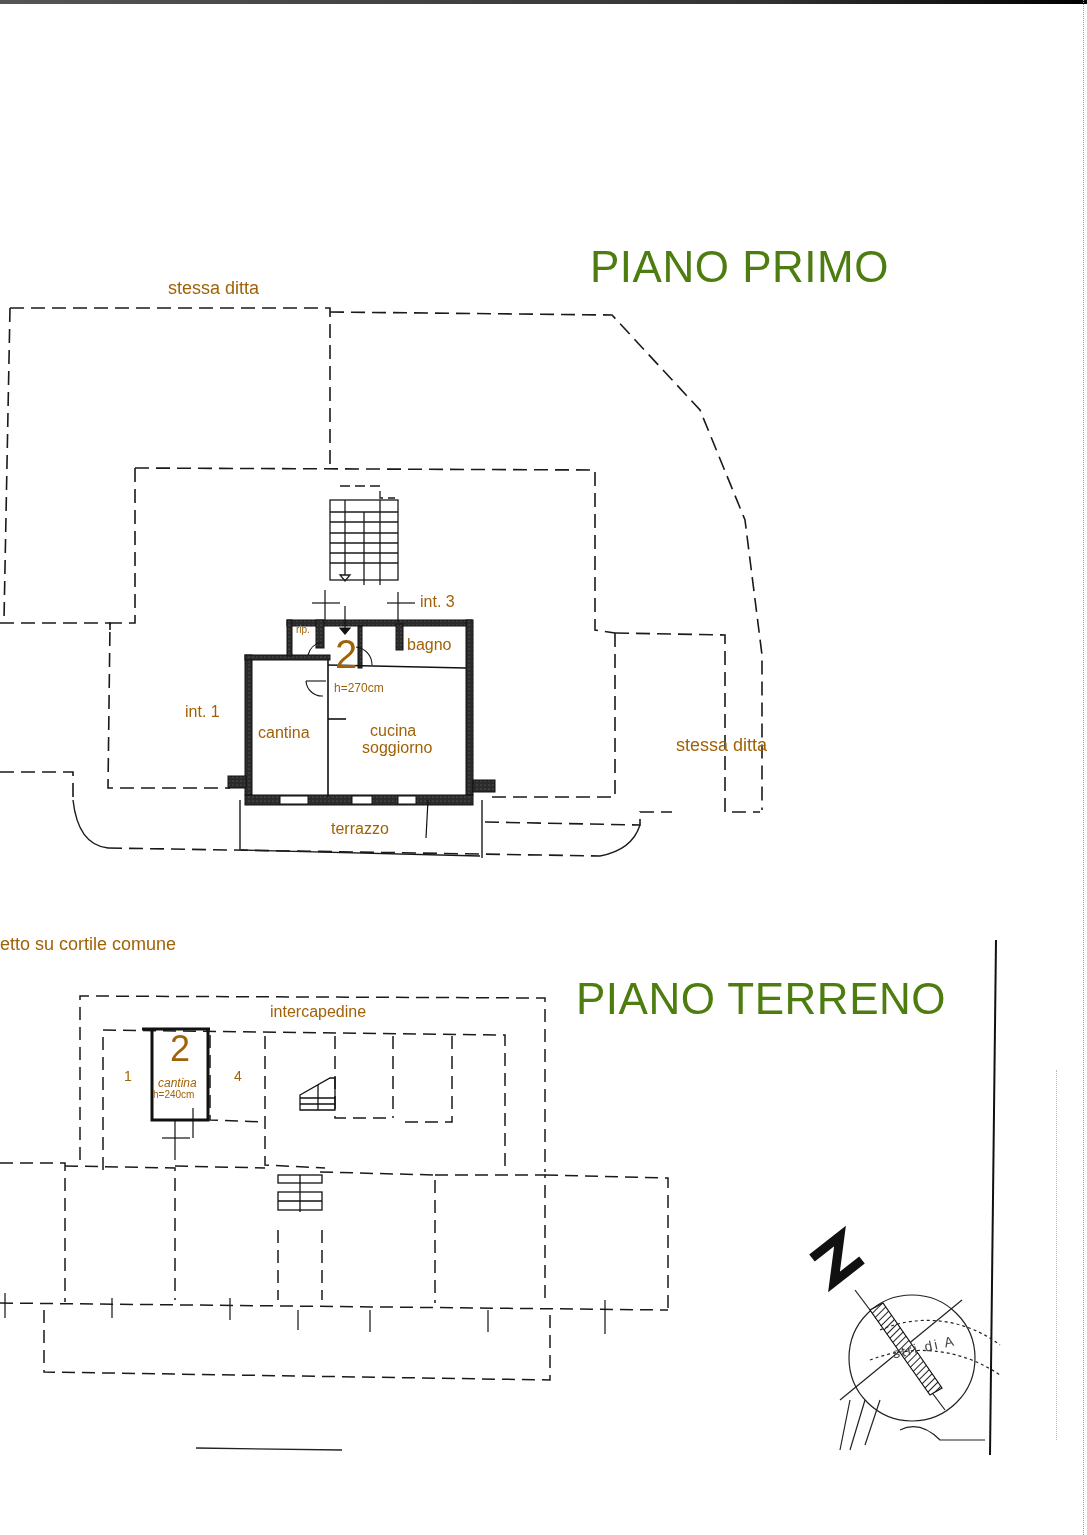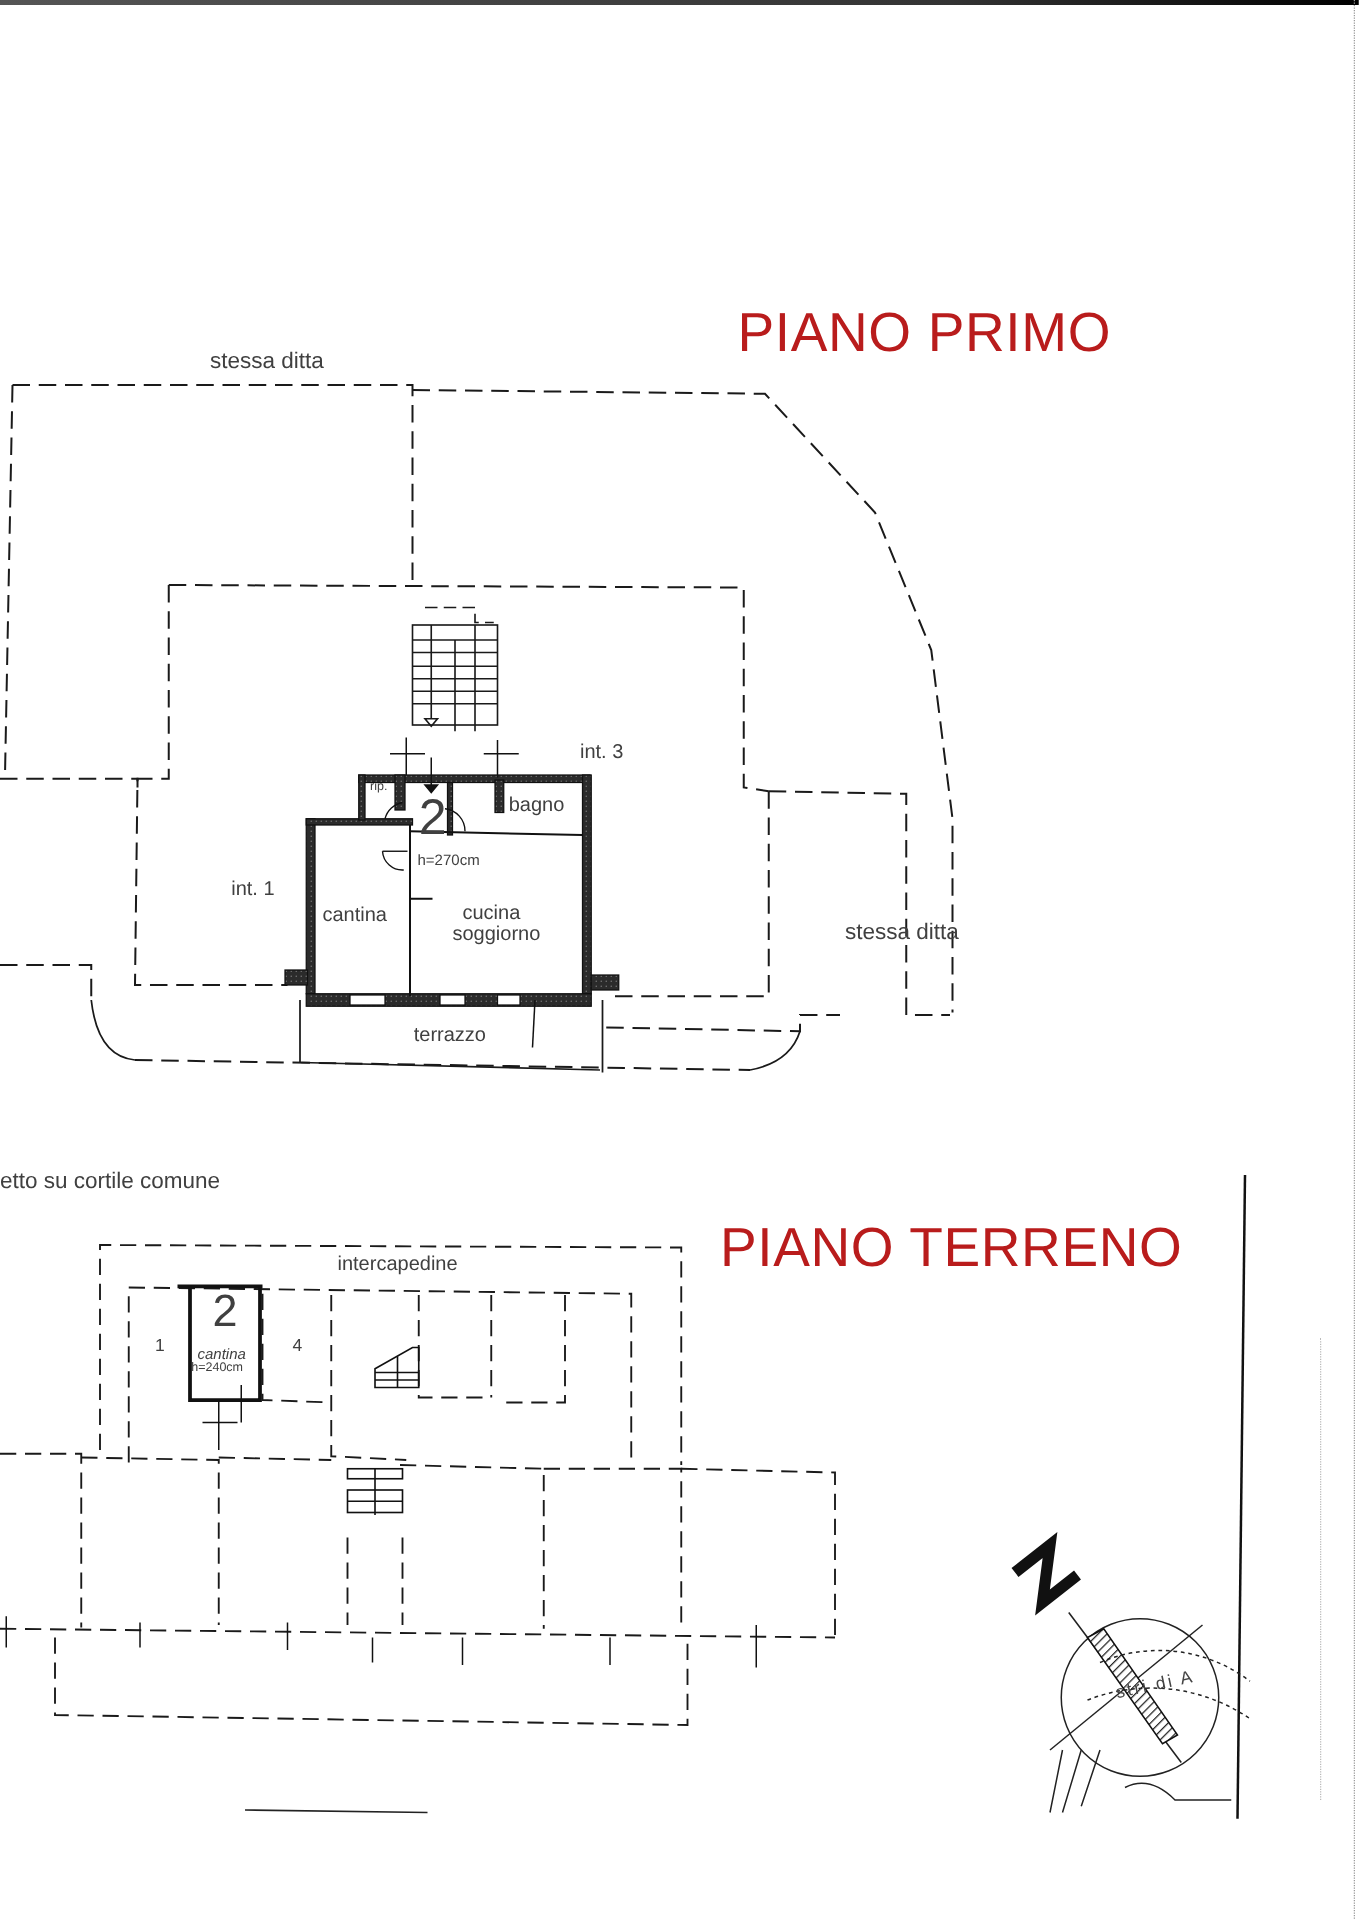--- a/index.html
+++ b/index.html
@@ -1,22 +1,22 @@
 <!DOCTYPE html>
 <html><head>
 <meta charset="utf-8">
 <style>
   html, body { margin:0; padding:0; background:#ffffff; }
   body { width:1087px; height:1535px; position:relative; overflow:hidden; font-family:"Liberation Sans", sans-serif; color:#1a1a1a; }
   .topline { position:absolute; left:0; top:0; width:1087px; height:4px; background:linear-gradient(to right,#555 0%,#333 70%,#000 100%); }
   .rightedge { position:absolute; right:0; top:0; width:3px; height:1535px; border-left:1px dotted #999; }
   .rightstrip { position:absolute; left:1056px; top:1070px; width:2px; height:370px; border-left:1px dotted #bbb; }
   svg.plan { position:absolute; left:0; top:0; }
-  .lbl { position:absolute; white-space:nowrap; color:#404040; }
-  .title { font-size:44px; letter-spacing:0.5px; color:#b91c1c; }
+  .lbl { position:absolute; white-space:nowrap; color:#a16207; }
+  .title { font-size:44px; letter-spacing:0.5px; color:#4d7c0f; }
   .t18 { font-size:18px; }
   .t16 { font-size:16px; }
   .t14 { font-size:14px; }
   .t11 { font-size:12px; }
   .t10 { font-size:10px; }
   .big2 { font-size:40px; line-height:40px; }
   .big2b { font-size:36px; line-height:36px; }
 </style>
 </head>
 <body>
@@ -186,21 +186,21 @@
   </g>
   <g fill="none" stroke="#111" stroke-width="9" stroke-linejoin="miter">
     <path d="M812 1258 L840 1236 L834 1282 L862 1260"></path>
   </g>
 </svg>
 
 <div class="lbl title" style="left:590px;top:242px;">PIANO PRIMO</div>
 <div class="lbl t18" style="left:168px;top:278px;">stessa ditta</div>
 <div class="lbl t18" style="left:676px;top:735px;">stessa ditta</div>
 <div class="lbl t16" style="left:185px;top:703px;">int. 1</div>
-<div class="lbl t16" style="left:420px;top:593px;margin-left:44px;">int. 3</div>
+<div class="lbl t16" style="left:420px;top:593px;">int. 3</div>
 <div class="lbl big2" style="left:335px;top:634px;">2</div>
 <div class="lbl t10" style="left:296px;top:624px;">rip.</div>
 <div class="lbl t16" style="left:407px;top:636px;">bagno</div>
 <div class="lbl t11" style="left:334px;top:681px;">h=270cm</div>
 <div class="lbl t16" style="left:258px;top:724px;">cantina</div>
 <div class="lbl t16" style="left:370px;top:722px;">cucina</div>
 <div class="lbl t16" style="left:362px;top:739px;">soggiorno</div>
 <div class="lbl t16" style="left:331px;top:820px;">terrazzo</div>
 
 <div class="lbl t18" style="left:0px;top:934px;">etto su cortile comune</div>

